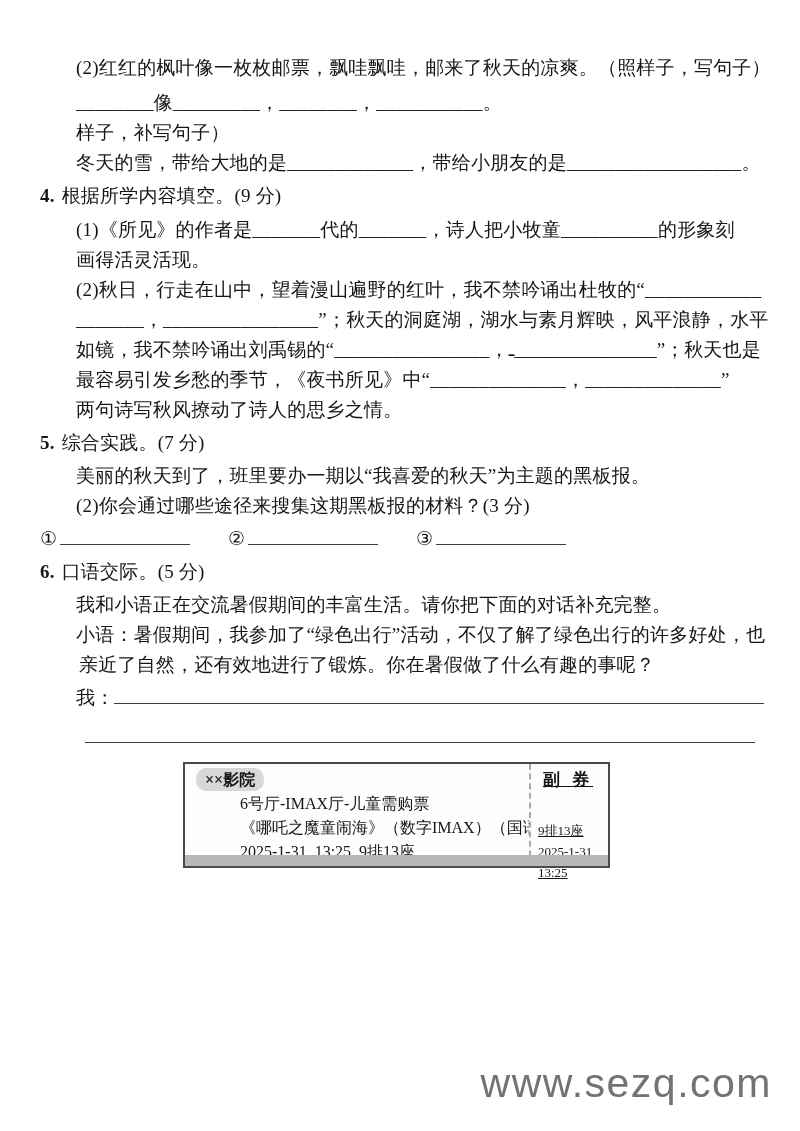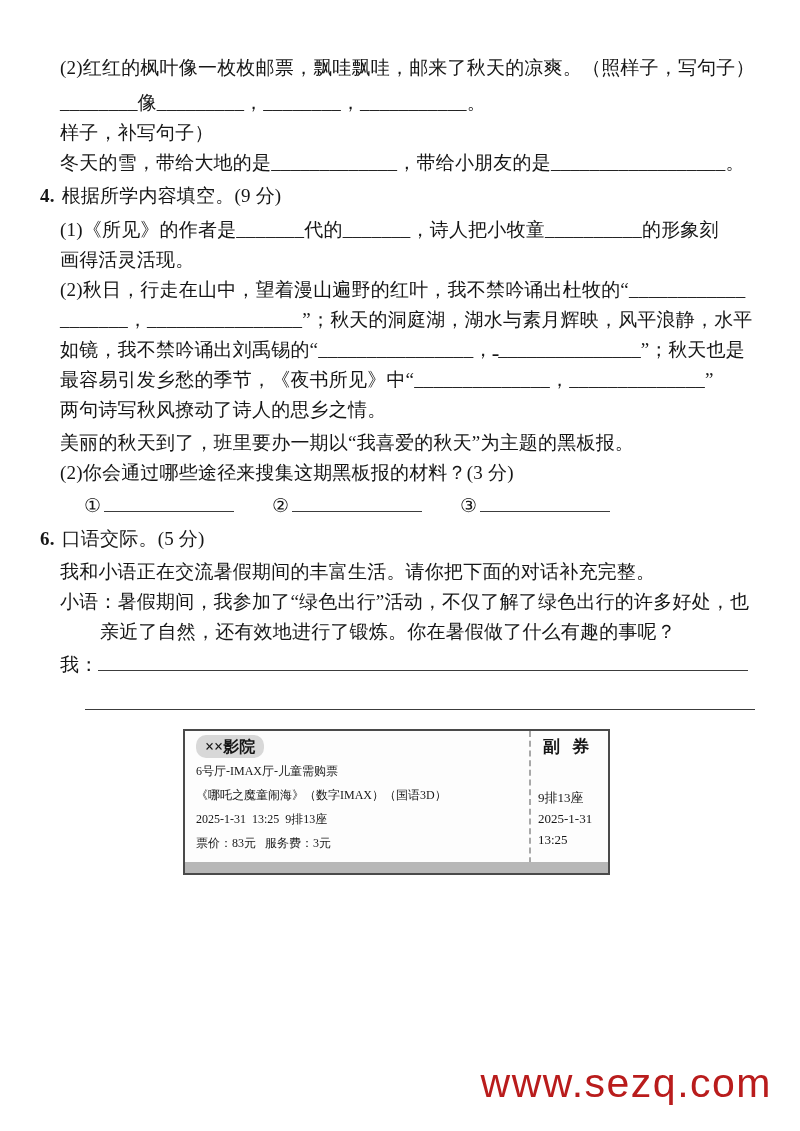--- a/index.html
+++ b/index.html
@@ -11,22 +11,22 @@
     color:#161616;
     overflow:hidden;
   }
   .content { padding:53px 44px 0 40px; }
   .line {
     font-size:19px;
     line-height:30px;
     white-space:nowrap;
     letter-spacing:0.2px;
   }
-  .indent1 { margin-left:20px; }
-  .indent2 { margin-left:60px; }
+  .indent1 { margin-left:36px; }
+  .indent2 { margin-left:39px; }
   .mt5 { margin-top:5px; }
   .mt4 { margin-top:4px; }
   .mt3 { margin-top:3px; }
   .qnum { font-weight:bold; margin-right:7px; }
   .sec-head {
     font-family:"Liberation Sans","DejaVu Sans",sans-serif;
     font-weight:bold;
     font-size:21px;
     line-height:30px;
     margin-top:2px;
@@ -44,28 +44,28 @@
     margin-top:12px;
     height:28px;
   }
   .free-fill { margin-left:45px; width:670px; }
   .cgroup { display:inline-block; }
   .cg1 { width:163px; }
   .cg2 { width:188px; }
   .cfill1 { width:112px; margin-left:3px; }
   .cfill2 { width:130px; margin-left:3px; }
   .crow1 { margin-left:44px; }
-  .crow2 { margin-left:44px; }
+  .crow2 { }
 
   
   .ticket {
     position:relative;
     margin-left:143px;
     margin-top:9px;
-    width:427px; height:146px;
+    width:427px; height:106px;
     border:2px solid #4a4a4a;
     box-sizing:border-box;
     display:flex;
     background:#fdfdfd;
   }
   .ticket-main {
     flex:1 1 auto;
     padding:4px 2px 0 11px;
     overflow:hidden;
   }
@@ -73,29 +73,31 @@
     display:inline-block;
     background:#d8d8d8;
     border-radius:10px;
     padding:0 9px;
     font-weight:bold;
     font-size:16px;
     line-height:23px;
     margin-bottom:1px;
   }
   .ticket-line {
-    font-size:12px;
+    font-size:16px;
     line-height:24px;
     white-space:pre;
+    margin-left:44px;
   }
   .ticket-stub {
     flex:0 0 79px;
     border-left:2px dashed #a8a8a8;
     padding:4px 10px 0 7px;
     box-sizing:border-box;
+    text-decoration:underline;
   }
   .stub-title {
     font-weight:bold;
     font-size:17px;
     letter-spacing:4px;
     text-align:center;
     line-height:24px;
     margin-bottom:28px;
     white-space:nowrap;
   }
@@ -108,21 +110,21 @@
     position:absolute;
     left:0; right:0; bottom:0;
     height:11px;
     background:#b7b7b7;
   }
   .watermark {
     position:absolute;
     right:28px; bottom:24px;
     font-family:"Liberation Sans","DejaVu Sans",sans-serif;
     font-size:41px;
-    color:#b91c1c;
+    color:#737373;
     letter-spacing:1.5px;
     white-space:nowrap;
   }
 </style>
 </head>
 <body>
 
 <div class="page">
   <div class="content">
 
@@ -133,20 +135,21 @@
 
     <div class="line mt3"><span class="qnum">4.</span><span>根据所学内容填空。(9 分)</span></div>
     <div class="line indent1 mt4">(1)《所见》的作者是_______代的_______，诗人把小牧童__________的形象刻</div>
     <div class="line indent1">画得活灵活现。</div>
     <div class="line indent1">(2)秋日，行走在山中，望着漫山遍野的红叶，我不禁吟诵出杜牧的“____________</div>
     <div class="line indent1">_______，________________”；秋天的洞庭湖，湖水与素月辉映，风平浪静，水平</div>
     <div class="line indent1">如镜，我不禁吟诵出刘禹锡的“________________，ـ_______________”；秋天也是</div>
     <div class="line indent1">最容易引发乡愁的季节，《夜书所见》中“______________，______________”</div>
     <div class="line indent1">两句诗写秋风撩动了诗人的思乡之情。</div>
 
+    <div class="line mt3"><span class="qnum">5.</span><span>综合实践。(7 分)</span></div>
     <div class="line indent1 mt3">美丽的秋天到了，班里要办一期以“我喜爱的秋天”为主题的黑板报。</div>
     <div class="line indent1">(2)你会通过哪些途径来搜集这期黑板报的材料？(3 分)</div>
     <div class="line crow2 mt3">
       <span class="cgroup cg2"><span>①</span><span class="fill cfill2"></span></span><span class="cgroup cg2"><span>②</span><span class="fill cfill2"></span></span><span class="cgroup"><span>③</span><span class="fill cfill2"></span></span>
     </div>
 
     <div class="line mt3"><span class="qnum">6.</span><span>口语交际。(5 分)</span></div>
     <div class="line indent1 mt3">我和小语正在交流暑假期间的丰富生活。请你把下面的对话补充完整。</div>
     <div class="line indent1">小语：暑假期间，我参加了“绿色出行”活动，不仅了解了绿色出行的许多好处，也</div>
     <div class="line indent2">亲近了自然，还有效地进行了锻炼。你在暑假做了什么有趣的事呢？</div>

